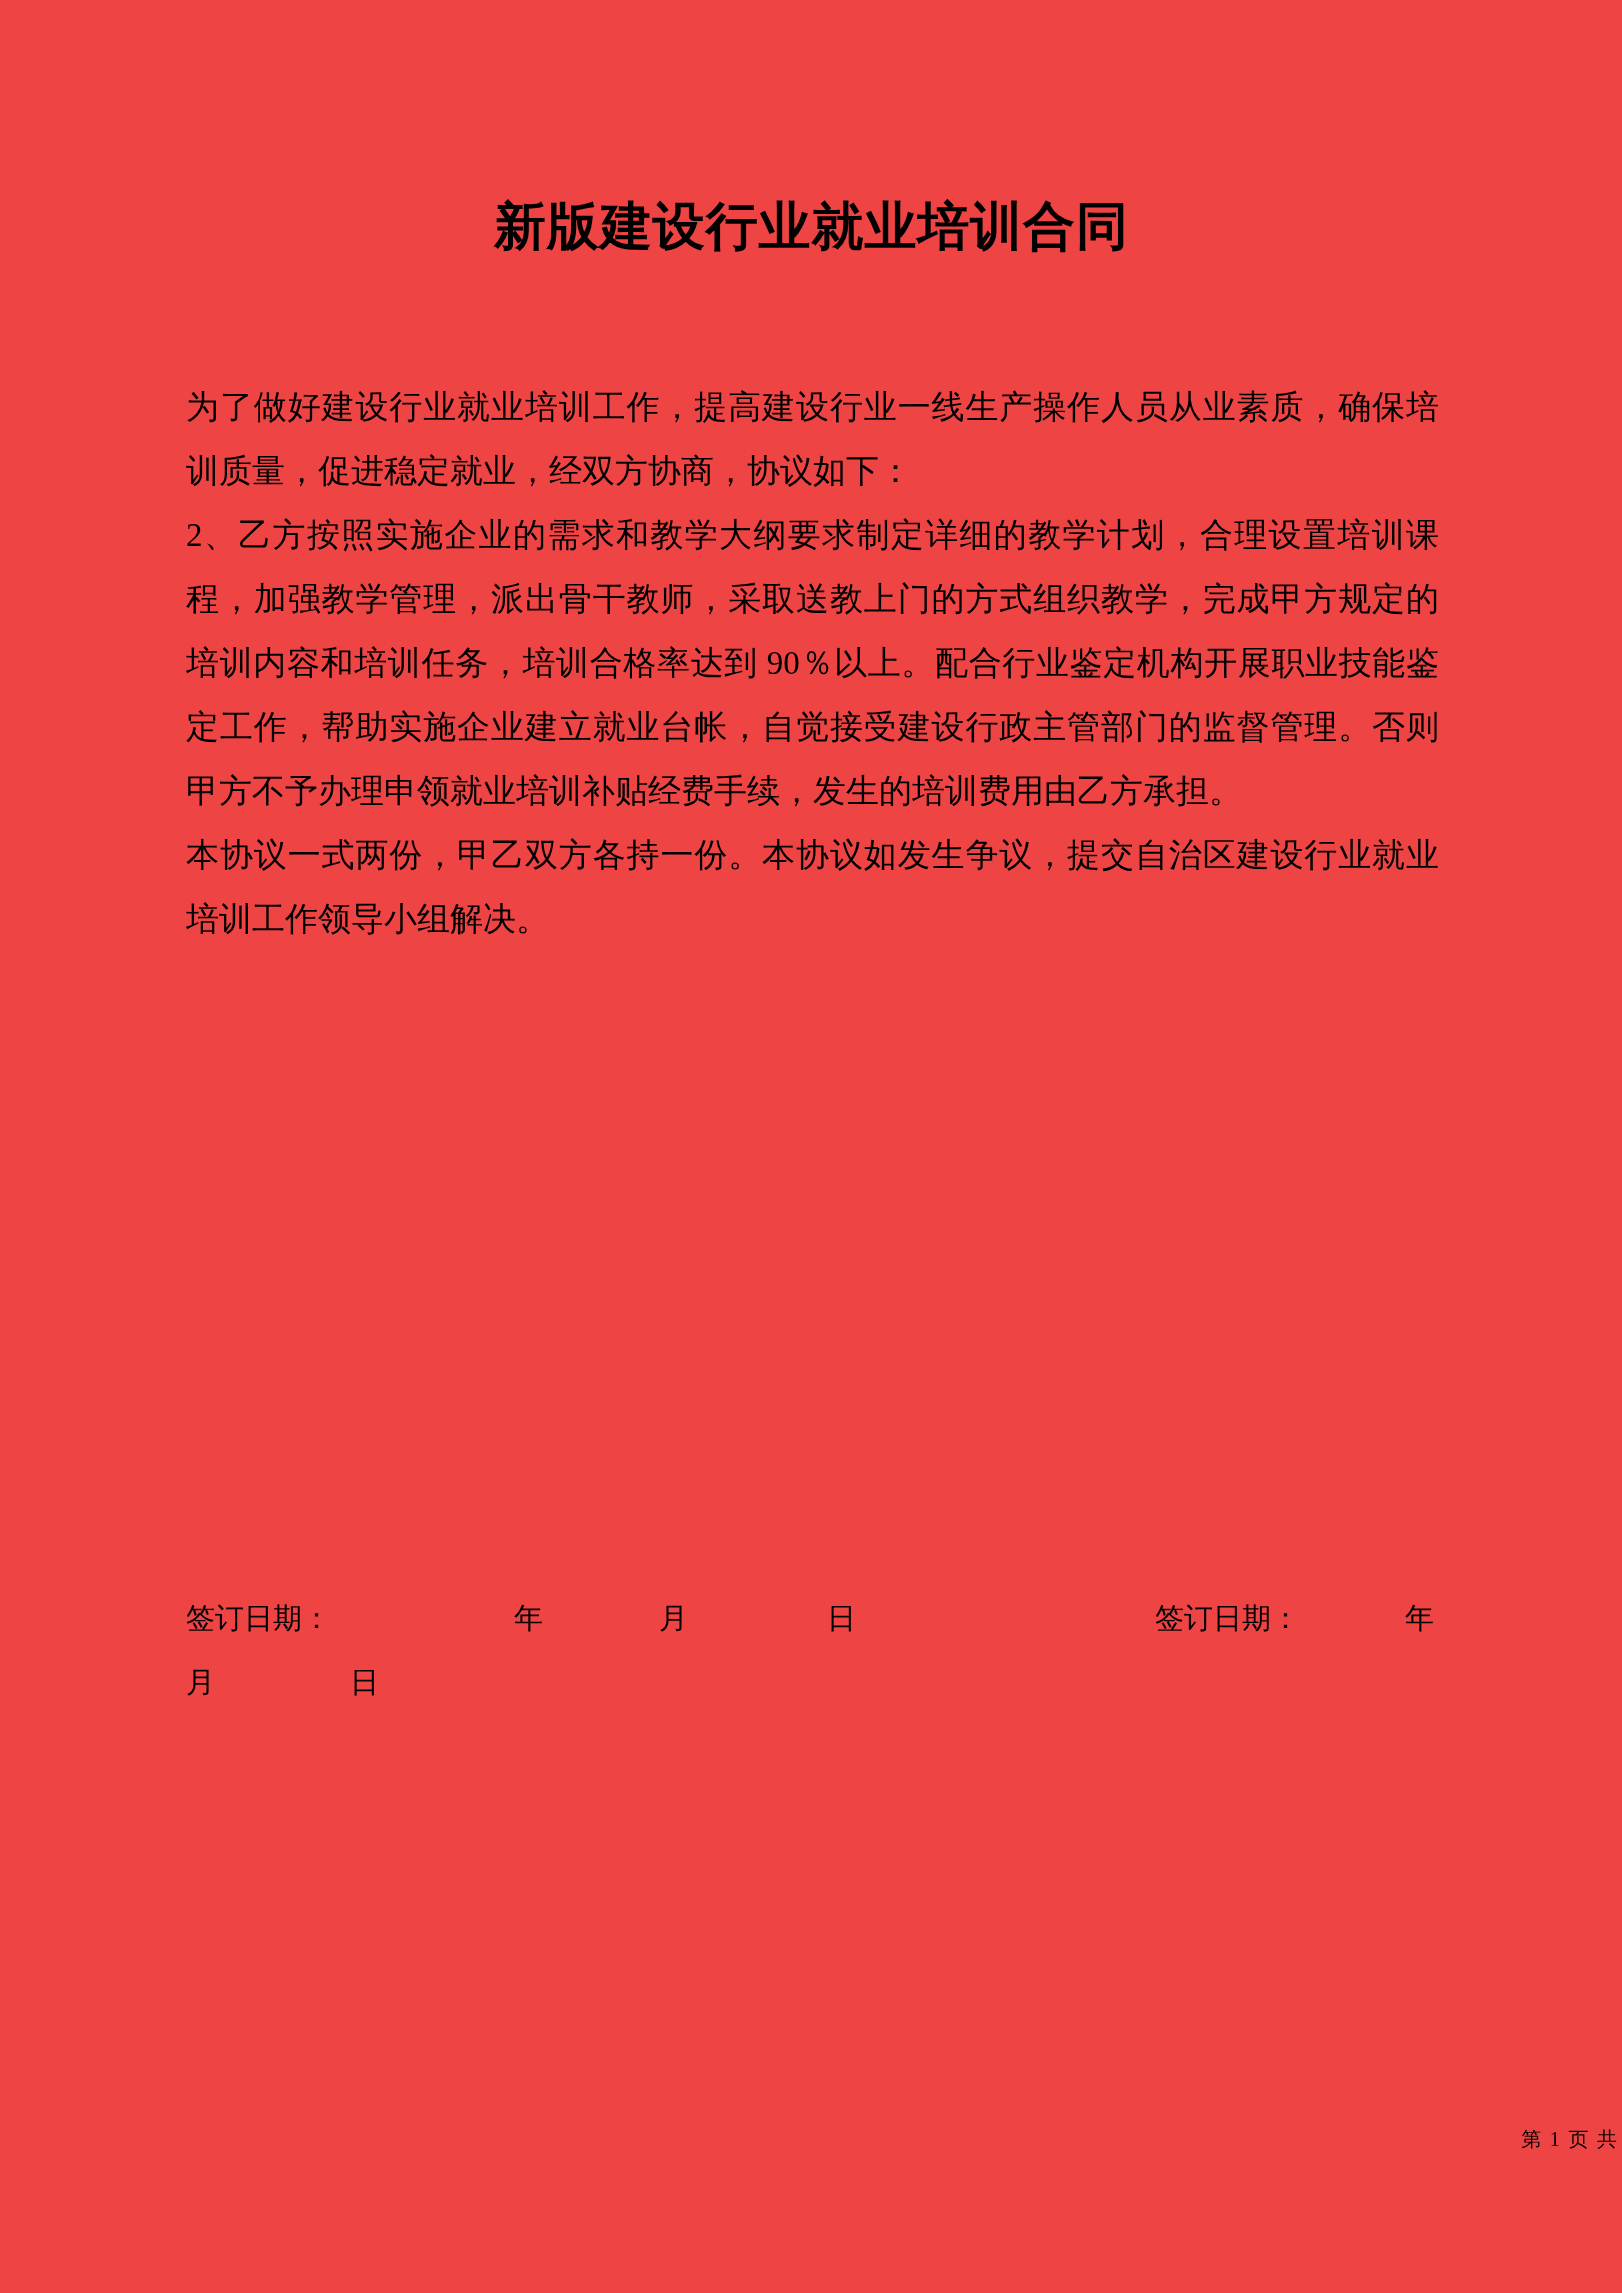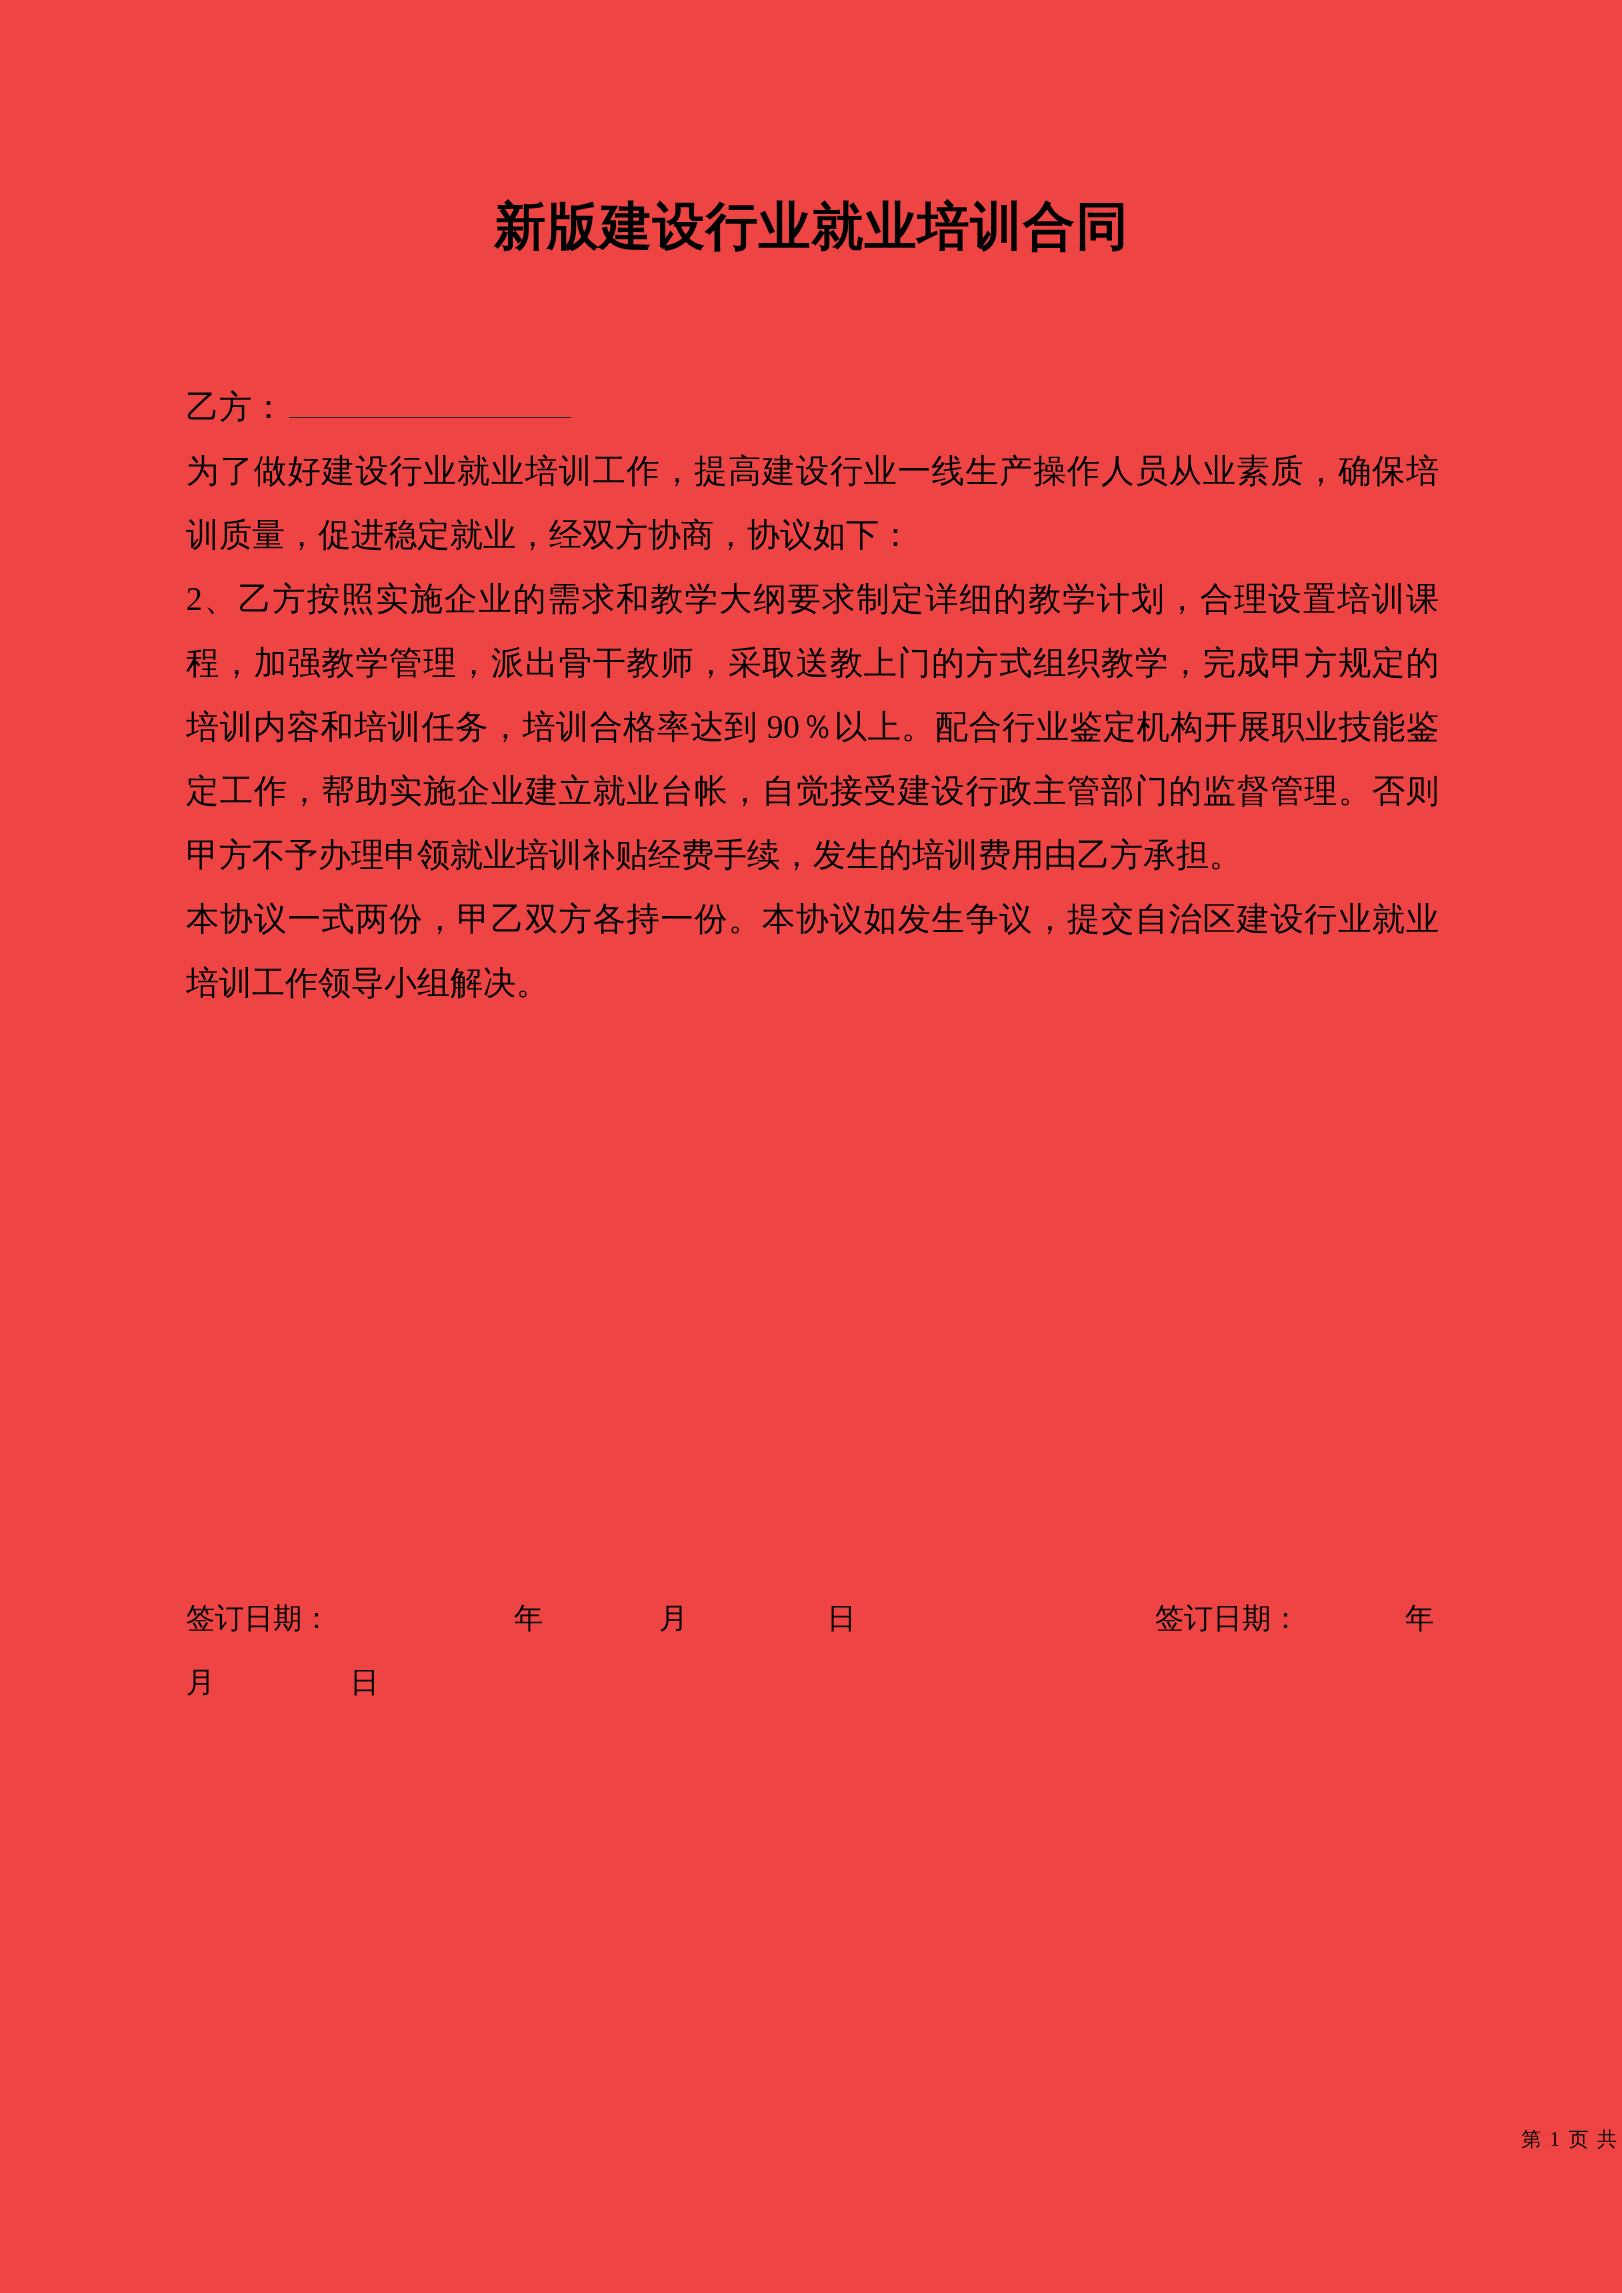--- a/index.html
+++ b/index.html
@@ -105,21 +105,20 @@
 </head>
 <body>
 
 <div class="page">
 
   <h1 class="page-title">新版建设行业就业培训合同</h1>
 
   <div class="body-flow">
 
 
-    <p class="party-line"><span>乙方：</span><span class="blank-underline"></span></p>
 
     <p>为了做好建设行业就业培训工作，提高建设行业一线生产操作人员从业素质，确保培训质量，促进稳定就业，经双方协商，协议如下：</p>
 
 
     <p>2、乙方按照实施企业的需求和教学大纲要求制定详细的教学计划，合理设置培训课程，加强教学管理，派出骨干教师，采取送教上门的方式组织教学，完成甲方规定的培训内容和培训任务，培训合格率达到 90％以上。配合行业鉴定机构开展职业技能鉴定工作，帮助实施企业建立就业台帐，自觉接受建设行政主管部门的监督管理。否则甲方不予办理申领就业培训补贴经费手续，发生的培训费用由乙方承担。</p>
 
     <p>本协议一式两份，甲乙双方各持一份。本协议如发生争议，提交自治区建设行业就业培训工作领导小组解决。</p>
 
   </div>
 

